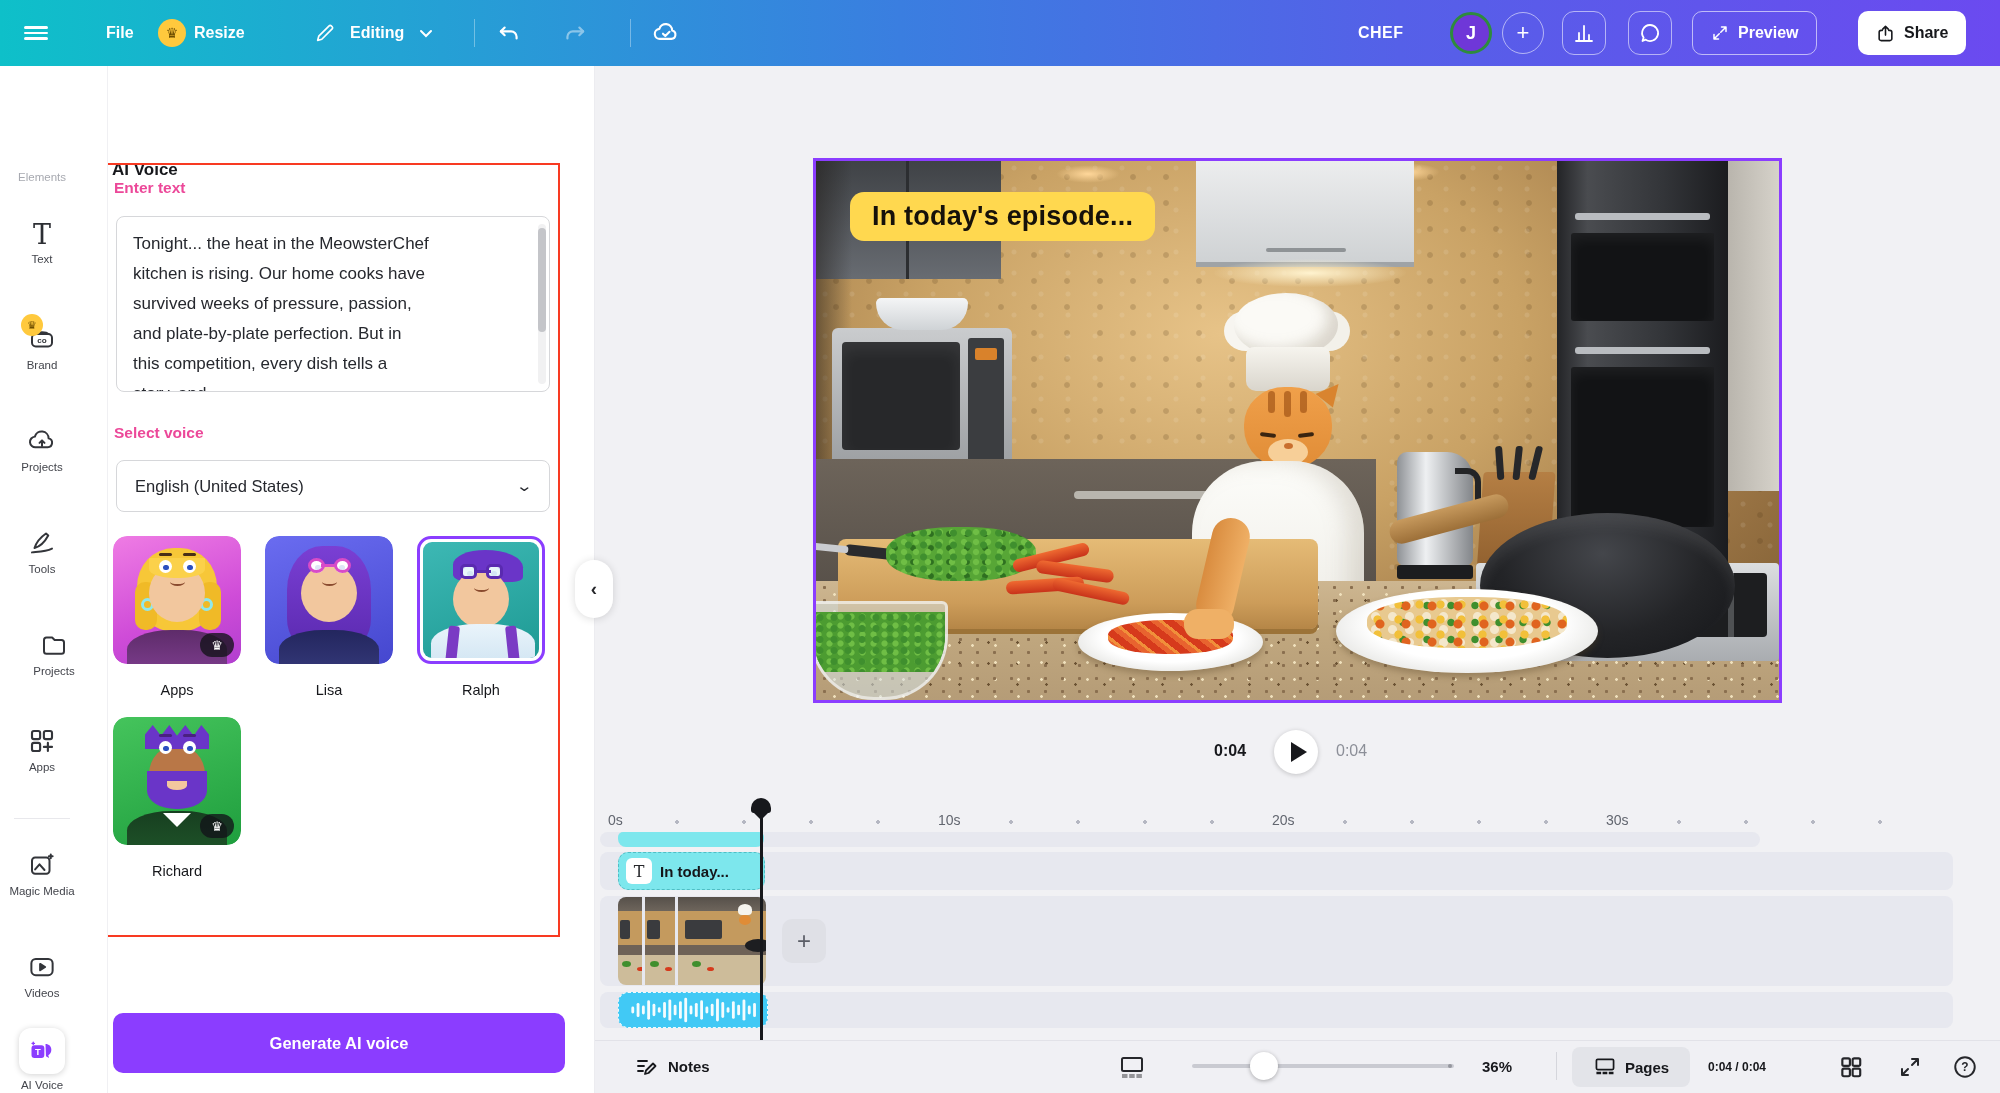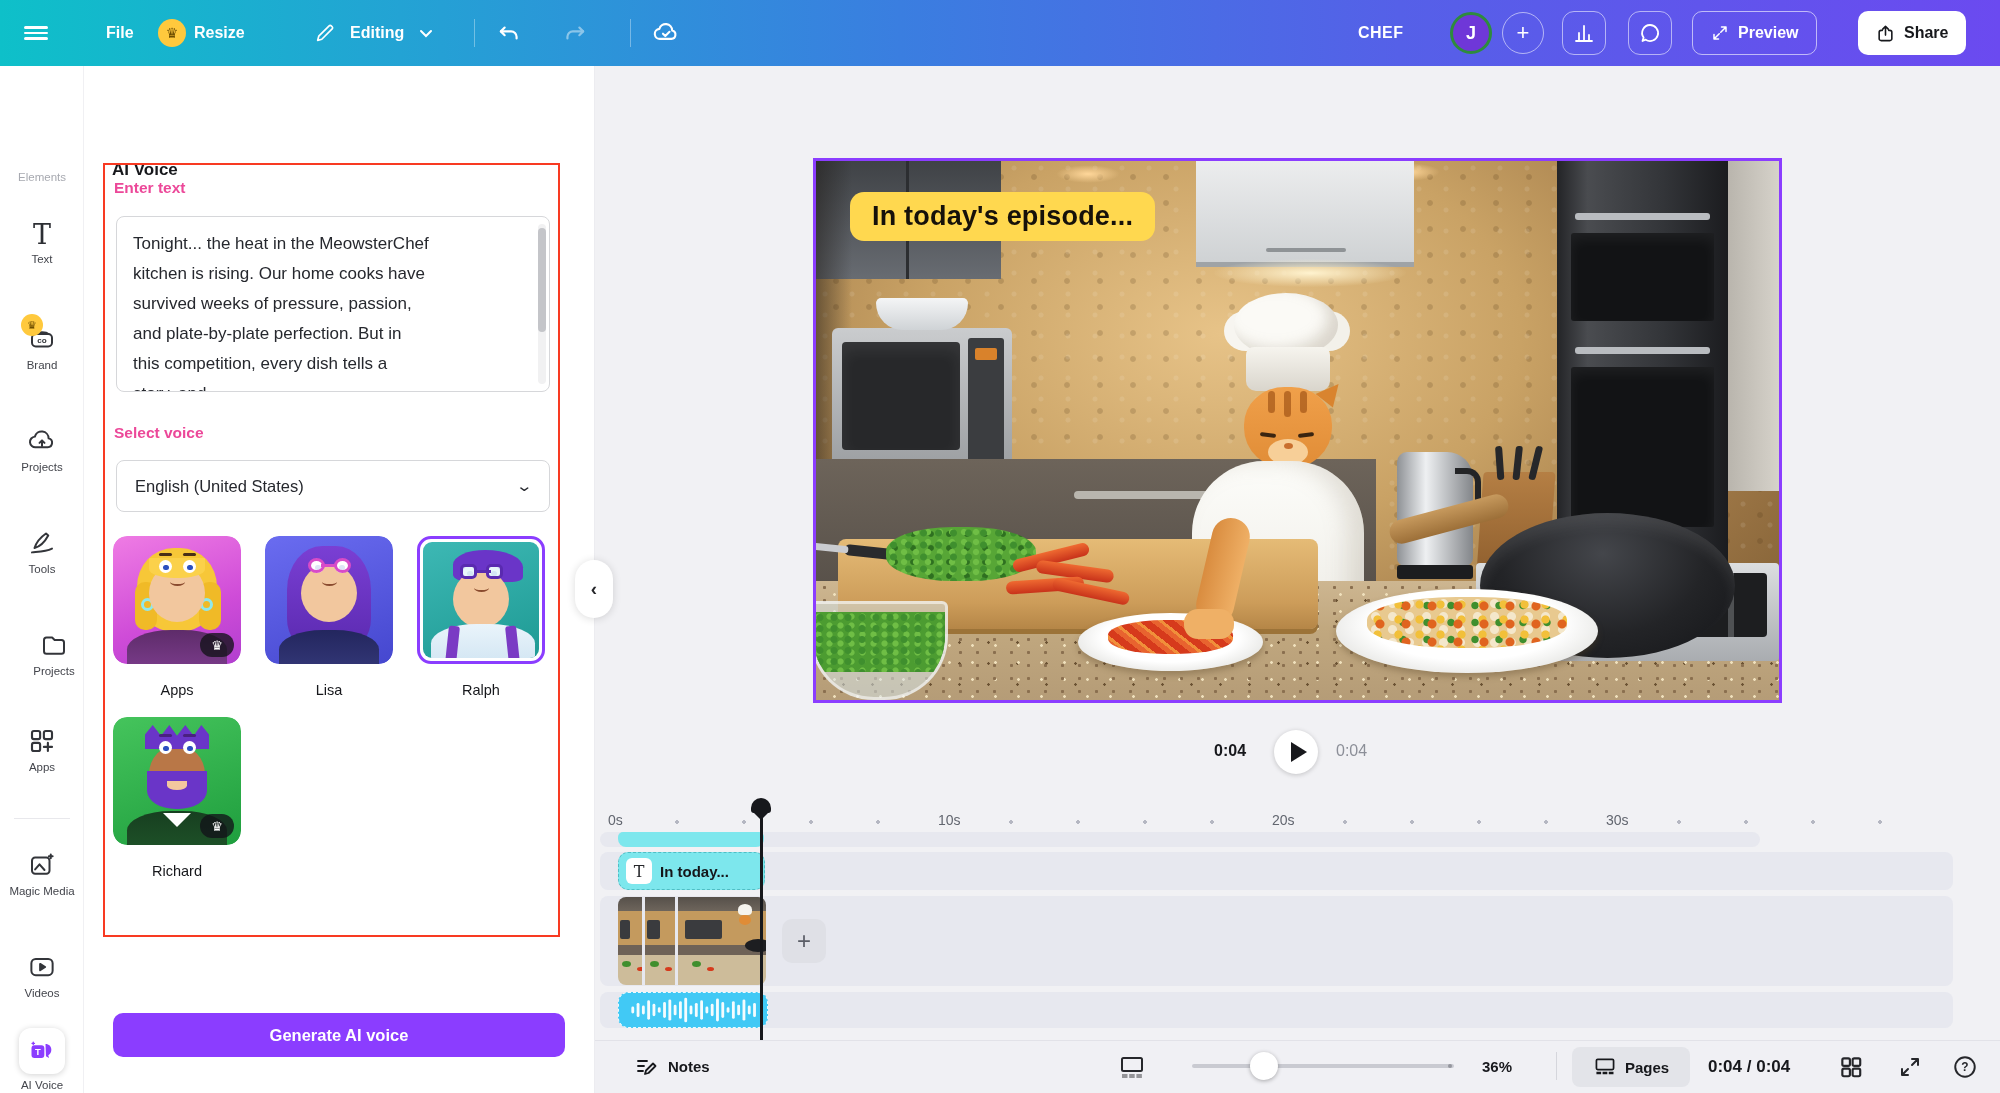--- a/index.html
+++ b/index.html
@@ -15,21 +15,21 @@
   .hamburger span { display:block; width:24px; height:2.4px; background:#fff; border-radius:2px; margin:3.1px 0; }
   .crown-circle { width:28px; height:28px; border-radius:50%; background:#ffc93d; display:flex; align-items:center; justify-content:center; font-size:14px; color:#6d4d00; }
   .tb-sep { position:absolute; top:19px; width:1px; height:28px; background:rgba(255,255,255,.35); }
   .tb-iconbtn { position:absolute; top:11px; width:44px; height:44px; border-radius:12px; border:1.5px solid rgba(255,255,255,.55); display:flex; align-items:center; justify-content:center; }
   .avatar-j { position:absolute; top:12px; width:42px; height:42px; border-radius:50%; background:#6f37d8; border:3px solid #2e8b3d; color:#fff; font-weight:700; font-size:18px; display:flex; align-items:center; justify-content:center; }
   .plus-circle { position:absolute; top:12px; width:42px; height:42px; border-radius:50%; border:1.5px solid rgba(255,255,255,.55); color:#fff; font-size:22px; font-weight:400; display:flex; align-items:center; justify-content:center; }
   .preview-btn { position:absolute; top:11px; height:44px; border-radius:10px; border:1.5px solid rgba(255,255,255,.6); display:flex; align-items:center; gap:9px; padding:0 18px; font-size:16px; font-weight:600; color:#fff; }
   .share-btn { position:absolute; top:11px; height:44px; border-radius:10px; background:#fff; color:#17181c; display:flex; align-items:center; gap:9px; padding:0 18px; font-size:16px; font-weight:700; }
 
   
-  .rail { position:absolute; left:0; top:66px; width:84px; height:1027px; background:#fff; border-right:1px solid #f0f0f3; z-index:40; }
+  .rail { position:absolute; left:0; top:66px; width:108px; height:1027px; background:#fff; border-right:1px solid #f0f0f3; z-index:40; }
   .rail-item { position:absolute; left:0; width:84px; display:flex; flex-direction:column; align-items:center; color:#33353a; }
   .rail-label { font-size:11.5px; color:#43454c; margin-top:5px; white-space:nowrap; }
   .rail-label.dim { color:#a7a9b0; }
   .rail-divider { position:absolute; left:14px; width:56px; height:1px; background:#e8e8ec; }
   .rail-active-card { width:46px; height:46px; background:#fff; border-radius:12px; box-shadow:0 1px 6px rgba(0,0,0,.18); display:flex; align-items:center; justify-content:center; }
   .brand-badge { position:absolute; top:-10px; right:14px; width:22px; height:22px; border-radius:50%; background:#ffc93d; color:#6d4d00; font-size:11px; display:flex; align-items:center; justify-content:center; }
   .serifT { font-family:"DejaVu Serif", serif; font-size:27px; line-height:26px; color:#2c2e33; }
 
   
   .panel { position:absolute; left:84px; top:66px; width:510px; height:1027px; background:#fff; z-index:39; box-shadow:1px 0 0 #ececf0; }
@@ -70,21 +70,21 @@
   .glass-bridge { position:absolute; top:28px; left:56px; width:16px; height:3px; background:#d84bc8; z-index:4; }
   .glass-bridge.b2 { background:#5a2ab0; }
   .ralph .art-inner { background:linear-gradient(160deg,#3db8b4,#1e9a94); }
   .ralph-hair { position:absolute; left:30px; top:8px; width:70px; height:32px; border-radius:60% 70% 20% 30%; background:#6a35c8; z-index:1; }
   .suspender { position:absolute; bottom:-6px; width:11px; height:38px; background:#7a3bc4; z-index:3; border-radius:3px; }
   .richard .art-inner { background:linear-gradient(160deg,#45c45c,#1f9e3e); }
   .richard .av-face { background:#b97747; }
   .richard-hair { position:absolute; left:32px; top:8px; width:64px; height:24px; background:#6a35c8; z-index:3; clip-path:polygon(0 100%,0 40%,12% 0,25% 45%,38% 0,50% 45%,63% 0,76% 45%,88% 0,100% 40%,100% 100%); }
   .richard-beard { position:absolute; left:34px; top:54px; width:60px; height:38px; border-radius:0 0 48% 48%; background:#6a35c8; z-index:2; }
   .richard-mouth { position:absolute; left:54px; top:64px; width:20px; height:9px; border-radius:0 0 50% 50%; background:#f2c79e; z-index:3; }
-  .generate-btn { position:absolute; left:29px; top:947px; width:452px; height:44px; border-radius:10px; background:#8b3dff; color:#fff; font-size:16.5px; font-weight:700; display:flex; align-items:center; justify-content:center; }
+  .generate-btn { position:absolute; left:29px; top:947px; width:452px; height:60px; border-radius:10px; background:#8b3dff; color:#fff; font-size:16.5px; font-weight:700; display:flex; align-items:center; justify-content:center; }
   .collapse-handle { position:absolute; left:575px; top:560px; width:38px; height:58px; background:#fff; border-radius:19px; box-shadow:0 1px 8px rgba(0,0,0,.14); z-index:45; display:flex; align-items:center; justify-content:center; font-size:19px; font-weight:700; color:#26272b; }
 
   
   .page-canvas { position:absolute; left:813px; top:158px; width:969px; height:545px; border:3px solid #8b3dff; background:#fff; z-index:10; }
   .scene { position:relative; width:963px; height:539px; overflow:hidden; }
   .scene div { position:absolute; }
   .bs { inset:0; background:radial-gradient(ellipse at 42% 32%,#e7c388 0%,#c9a265 38%,#9a7444 72%,#75562f 100%); }
   .bs::after { content:""; position:absolute; inset:0; background-image:radial-gradient(circle at 9px 7px, rgba(255,255,255,.10) 2px, transparent 3px), radial-gradient(circle at 20px 16px, rgba(70,45,15,.18) 2.4px, transparent 3.4px); background-size:27px 21px, 33px 26px; }
   .ceil-light { width:64px; height:18px; border-radius:50%; background:radial-gradient(ellipse,#ffd79a 0%,rgba(255,215,154,0) 70%); }
   .cab-tl { left:0; top:0; width:185px; height:118px; background:linear-gradient(180deg,#3f4246,#686c72); }
@@ -622,21 +622,21 @@
   <div class="slider-thumb"></div>
   <div class="bb-item" style="left:1482px; top:1040px; font-size:15px; font-weight:600; z-index:31;">36%</div>
   <div class="bb-divider"></div>
   <div class="pages-btn">
     <svg class="ic" width="24" height="24" viewBox="0 0 28 28" fill="none" stroke="#17181c" stroke-width="2">
         <rect x="4" y="5" width="20" height="12" rx="1.5"></rect>
         <path d="M4 21h5.5M11.2 21h5.5M18.4 21h5.5" stroke-width="3"></path>
       </svg>
     <span>Pages</span>
   </div>
-  <div class="bb-item" style="left:1708px; top:1040px; font-size:17px; font-weight:600; z-index:31;">0:04 / 0:04</div>
+  <div class="bb-item" style="left:1708px; top:1040px; font-size:12px; font-weight:600; z-index:31;">0:04 / 0:04</div>
   <div class="bb-item" style="left:1838px; top:1040px; z-index:31;">
     <svg class="ic" width="26" height="26" viewBox="0 0 24 24" fill="none" stroke="#26272b" stroke-width="2">
         <rect x="4" y="4" width="7" height="7" rx="1.5"></rect>
         <rect x="13.5" y="4" width="7" height="7" rx="1.5"></rect>
         <rect x="4" y="13.5" width="7" height="7" rx="1.5"></rect>
         <rect x="13.5" y="13.5" width="7" height="7" rx="1.5"></rect>
       </svg>
   </div>
   <div class="bb-item" style="left:1898px; top:1040px; z-index:31;">
     <svg class="ic" width="24" height="24" viewBox="0 0 24 24" fill="none" stroke="#26272b" stroke-width="2" stroke-linecap="round" stroke-linejoin="round">

